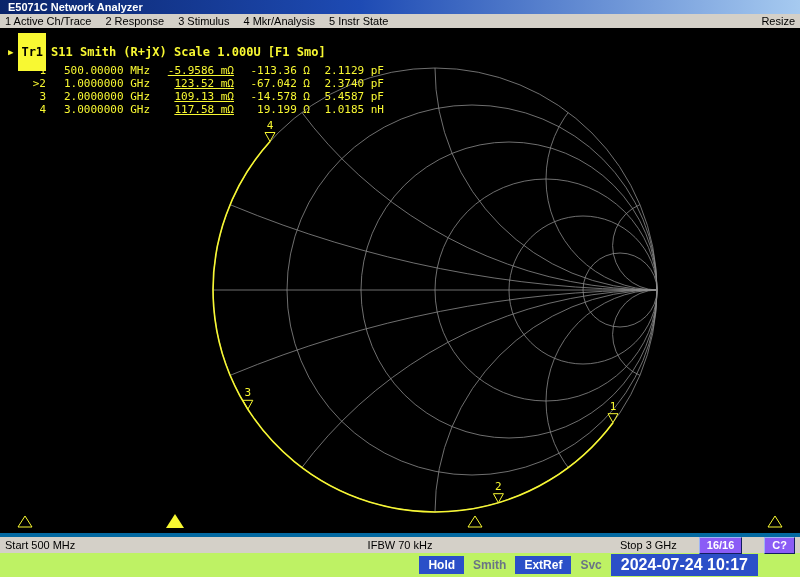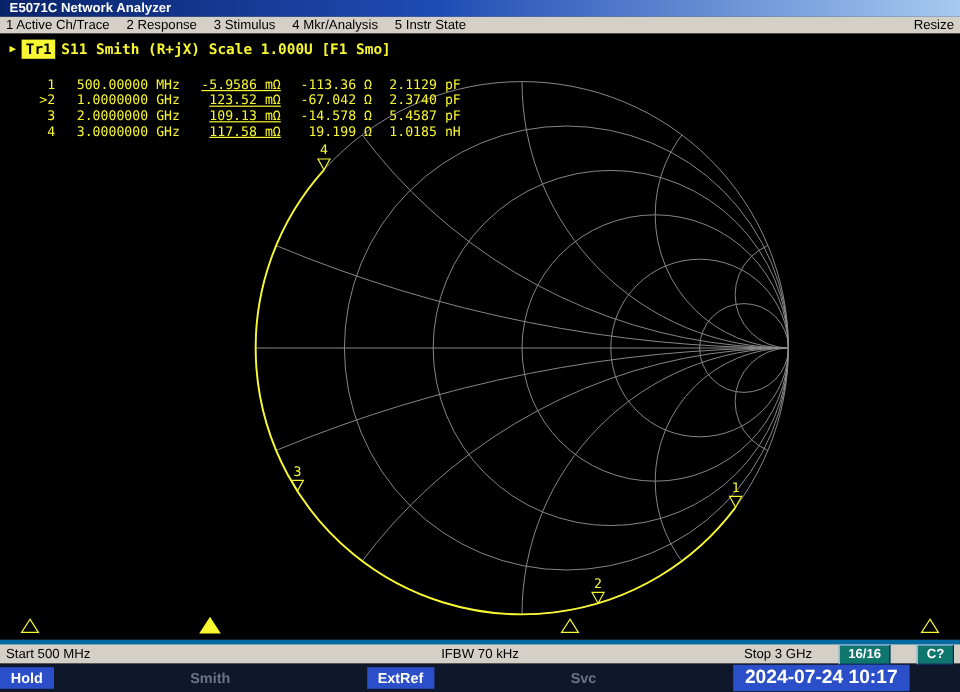--- a/index.html
+++ b/index.html
@@ -26,21 +26,21 @@
   .menu-item { cursor:default; }
   
   .main { position:relative; height:505px; background:#000; }
   .main svg { position:absolute; left:0; top:0; }
   .trace-header {
     position:absolute; left:8px; top:5px;
     font:bold 12px "DejaVu Sans Mono", monospace;
     color:#f8f832; display:flex; align-items:center; gap:5px; white-space:pre;
   }
   .tr-pointer { font-size:9px; }
-  .tr-chip { background:#f8f832; color:#000; padding:1px 3px; }
+  .tr-chip { background:#f8f832; color:#000; padding:12px 3px; }
   .marker-table {
     position:absolute; left:26px; top:36px;
     font:11px "DejaVu Sans Mono", monospace;
     color:#f8f832; line-height:13px;
   }
   .mrow { display:flex; white-space:pre; }
   .c-id { width:20px;  text-align:right; }
   .c-f  { width:96px;  text-align:right; margin-left:8px; }
   .c-r  { width:78px;  text-align:right; margin-left:6px;text-decoration:underline; }
   .c-x  { width:70px;  text-align:right; margin-left:6px; }
@@ -48,30 +48,30 @@
   
   .statusbar {
     height:20px; background:#d4d0c8; border-top:4px solid #0369a1;
     color:#000; font-size:11px;
     display:flex; align-items:center; padding:0 5px; white-space:nowrap;
   }
   .sb-left  { flex:1; text-align:left; }
   .sb-mid   { flex:0 0 auto; }
   .sb-right { flex:1; display:flex; justify-content:flex-end; align-items:center; gap:22px; }
   .sbtn {
-    background:#0f766e; color:#fff; font-weight:bold; font-size:11px;
+    background:#8b5cf6; color:#fff; font-weight:bold; font-size:11px;
     font-family:"Liberation Sans", sans-serif;
     padding:1px 7px; line-height:13px;
     border:1px solid; border-color:#9db4f5 #121f5e #121f5e #9db4f5;
     cursor:default;
   }
   
   .bottombar {
-    height:24px; background:#0f172a;
-    display:flex; align-items:center; justify-content:space-between;
+    height:24px; background:#bef264;
+    display:flex; align-items:center; justify-content:flex-end;
     gap:9px; padding-right:42px; white-space:nowrap;
   }
   .bbtn {
     background:#2b4fc8; color:#fff; font-size:12px; font-weight:bold;
     padding:2px 9px; cursor:default;
   }
   .bdim { color:#6a7486; font-size:12px; font-weight:bold; }
   .datetime {
     background:#2b4fc8; color:#fff; font-size:16px; font-weight:bold;
     padding:2px 10px; cursor:default;

